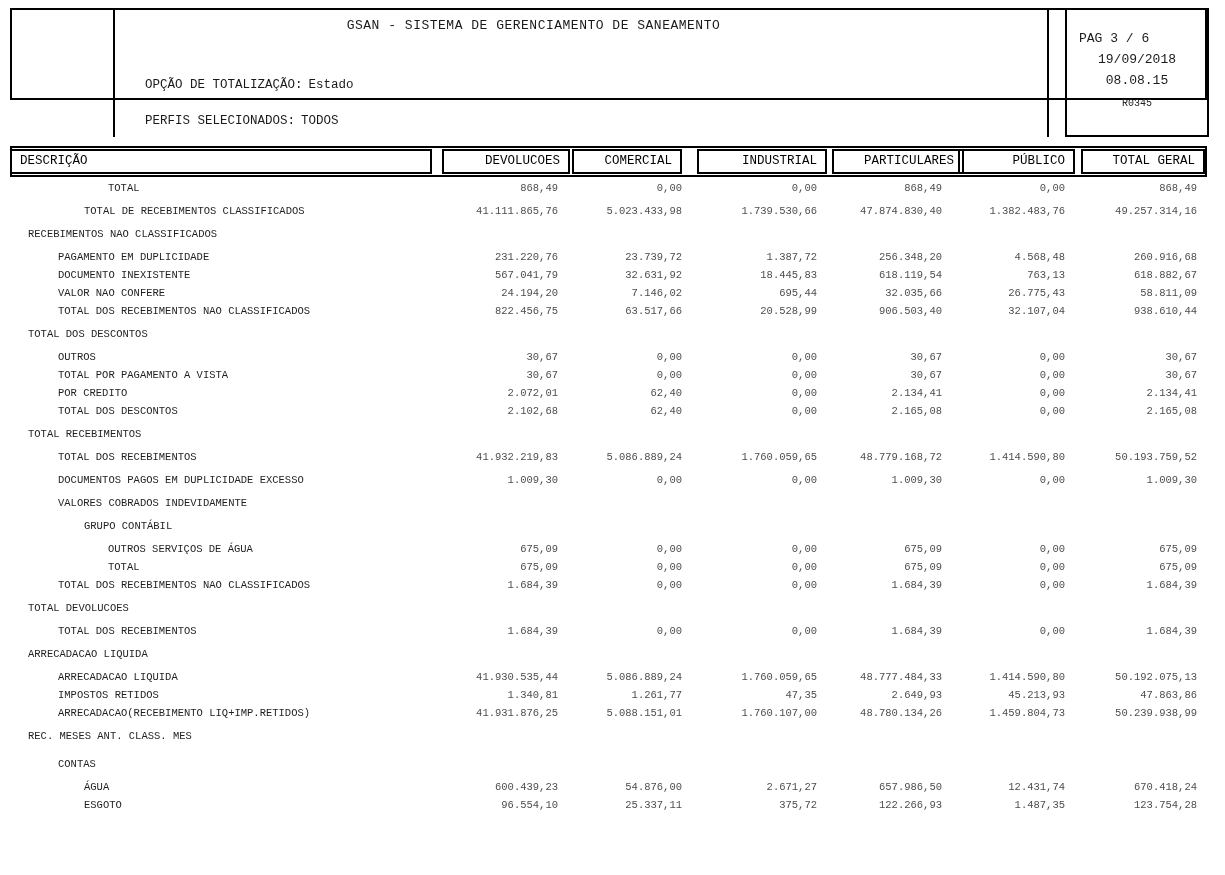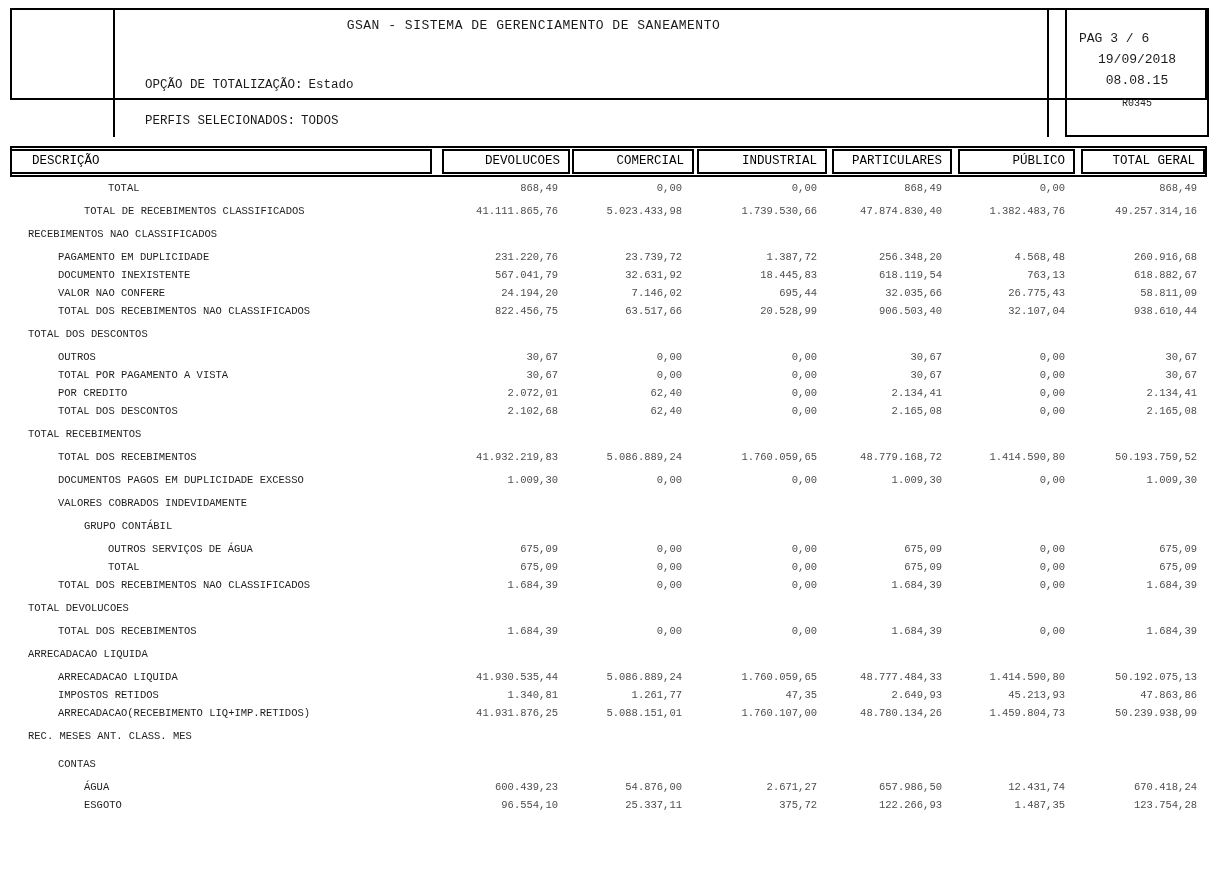--- a/index.html
+++ b/index.html
@@ -37,25 +37,25 @@
   
   .thead {
     position:absolute; left:10px; top:146px; width:1197px; height:31px;
     border:2px solid #000;
   }
   .th {
     position:absolute; top:1px; height:25px; border:2px solid #000;
     font-size:12.5px; line-height:21px; text-align:right; padding-right:8px;
     white-space:pre; color:#000;
   }
-  .th.c0 { left:-2px;  width:422px; text-align:left; padding-left:20px; }
+  .th.c0 { left:-2px;  width:422px; text-align:left; padding-left:8px; }
   .th.c1 { left:430px;  width:128px; }
-  .th.c2 { left:560px;  width:122px; }
+  .th.c2 { left:560px;  width:110px; }
   .th.c3 { left:685px;  width:130px; }
-  .th.c4 { left:820px;  width:120px; }
+  .th.c4 { left:820px;  width:132px; }
   .th.c5 { left:946px;  width:117px; }
   .th.c6 { left:1069px; width:124px; }
 
   
   .tbody { position:absolute; left:10px; top:177px; width:1197px; }
   .row { position:relative; height:18px; }
   .row .lab {
     position:absolute; top:0; font-size:10.5px; line-height:18px;
     white-space:pre; color:#1f1f1f;
   }

